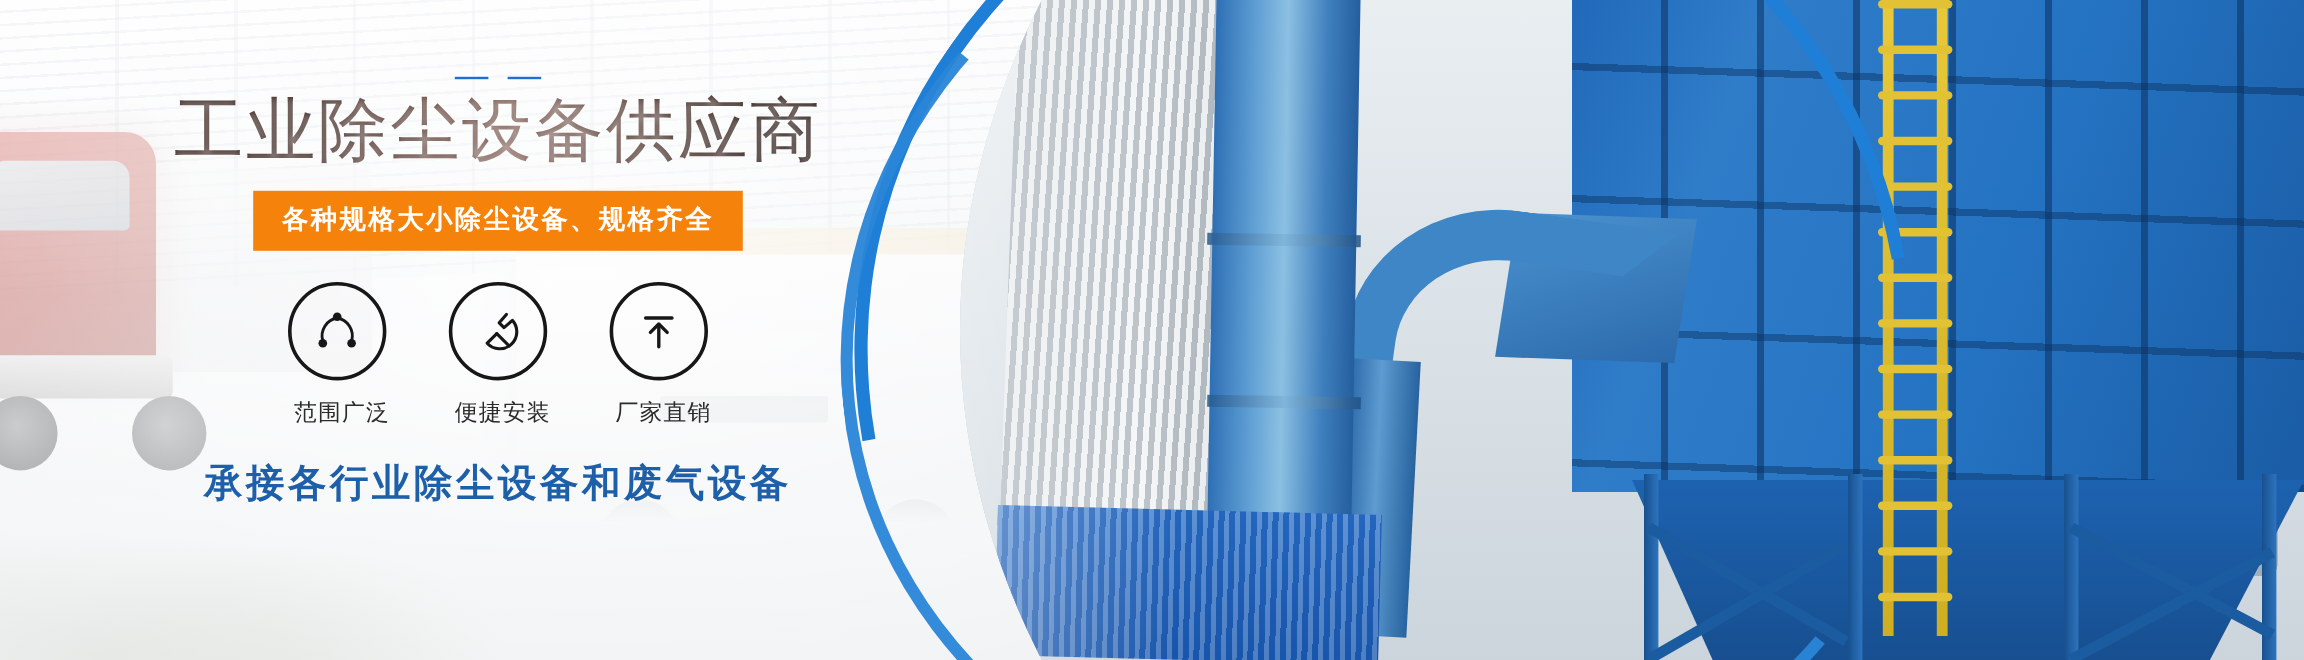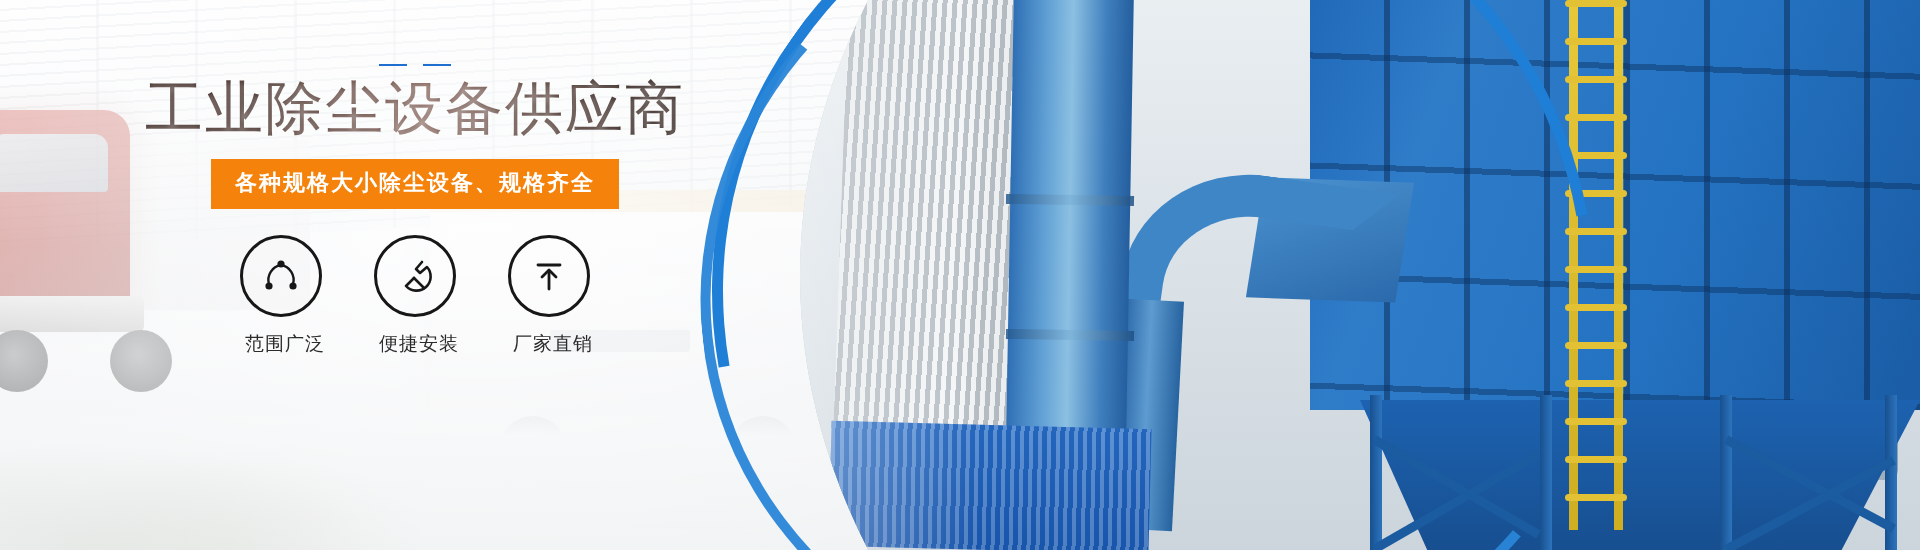--- a/index.html
+++ b/index.html
@@ -453,15 +453,16 @@
             <path d="M9 9 H31" stroke="#171717" stroke-width="2.8" stroke-linecap="round"></path>
             <path d="M20 33 V15" stroke="#171717" stroke-width="2.8" stroke-linecap="round"></path>
             <path d="M13 21 L20 14 L27 21" fill="none" stroke="#171717" stroke-width="2.8" stroke-linecap="round" stroke-linejoin="round"></path>
           </svg>
         </div>
         <div class="flabel">厂家直销</div>
       </div>
 
     </div>
 
+    <div class="tagline">承接各行业除尘设备和废气设备</div>
 
   </div>
 </div>
 
 </body></html>

